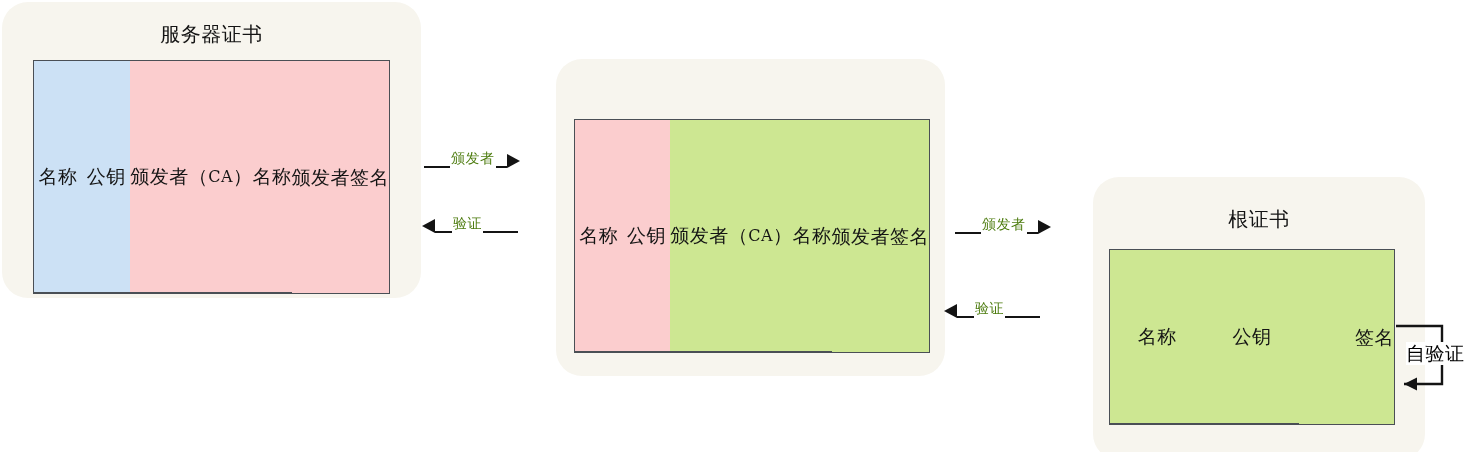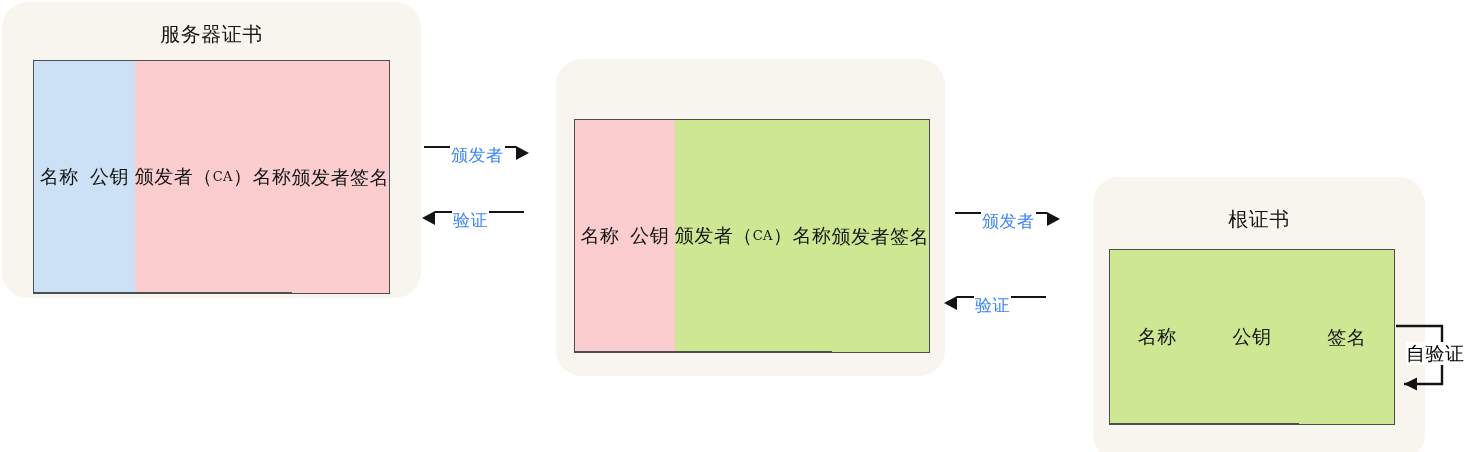--- a/index.html
+++ b/index.html
@@ -48,41 +48,41 @@
     display: flex;
     align-items: center;
     justify-content: center;
     font-size: 19px;
     line-height: 19px;
     letter-spacing: 0.5px;
     box-sizing: border-box;
     border-bottom: 1.6px solid #4a4f55;
     white-space: nowrap;
   }
-  .field-row:last-child { border-bottom: none; }
+  .field-row:last-child { border-bottom: none; justify-content: flex-end; }
   .fill-blue  { background: #cce1f5; }
   .fill-pink  { background: #fbcdce; }
   .fill-green { background: #cde792; }
 
   .ca-mono {
     font-family: "DejaVu Serif", "Liberation Serif", serif;
-    font-size: 13px;
+    font-size: 16px;
     letter-spacing: 0.5px;
   }
 
   
   .conn {
     position: absolute;
     display: flex;
-    align-items: flex-start;
-    font-size: 17px;
+    align-items: flex-end;
+    font-size: 14px;
     line-height: 19px;
     letter-spacing: 0.5px;
     white-space: nowrap;
-    color: #3b82f6;
+    color: #4d7c0f;
   }
   .conn-label { padding: 0 1px; }
   .rule {
     height: 0;
     border-top: 2.4px solid #141414;
   }
   .arrow-head {
     width: 0; height: 0;
     border-top: 7px solid transparent;
     border-bottom: 7px solid transparent;

